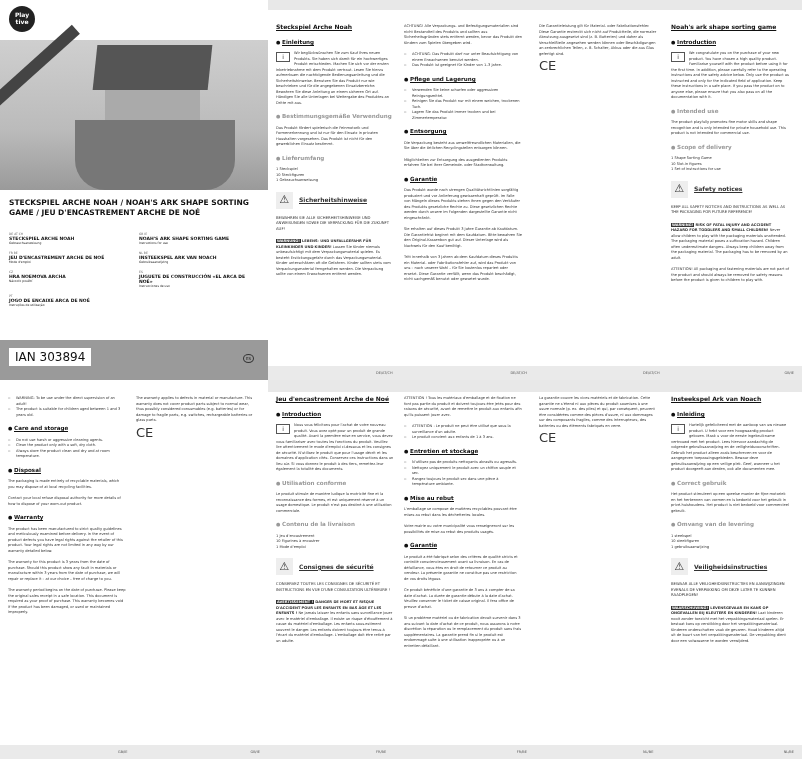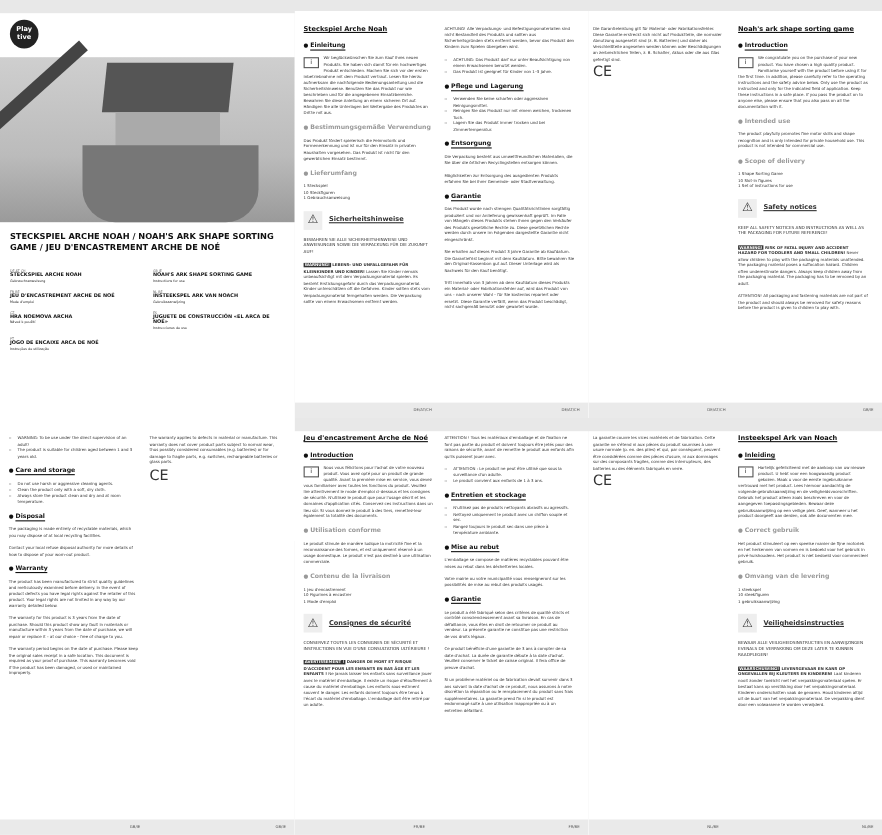--- a/index.html
+++ b/index.html
@@ -21,21 +21,21 @@
 .wtitle{font-weight:bold;font-size:6px;text-decoration:underline}
 .caps{font-size:3.8px;line-height:5.5px;margin-bottom:8px;text-transform:uppercase}
 .tag{background:#333;color:#fff;padding:0 1px;font-weight:bold}
 .b{font-weight:bold;color:#111}
 .book{float:left;width:14px;height:10px;border:1px solid #555;margin:1px 4px 1px 0;font-size:6px;text-align:center;line-height:8px}
 .ce{font-size:13px;margin-top:4px}
 </style>
 </head>
 <body>
 
-<div class="page" style="left:0;top:12px;width:268px;height:480px">
+<div class="page" style="left:0;top:0;width:268px;height:480px">
   <div style="position:absolute;left:9px;top:6px;width:26px;height:26px;border-radius:50%;background:#222;color:#fff;font-size:6px;font-weight:bold;text-align:center;line-height:7px;padding-top:5px">Play<br>tive</div>
   <div style="position:absolute;left:0;top:40px;width:268px;height:150px;background:linear-gradient(#cfcfcf,#bbb 60%,#9a9a9a)">
     <div style="position:absolute;left:95px;top:5px;width:115px;height:45px;background:#555;transform:skewX(-6deg)"></div>
     <div style="position:absolute;left:105px;top:50px;width:95px;height:40px;background:#aaa"></div>
     <div style="position:absolute;left:75px;top:80px;width:160px;height:70px;background:#777;border-radius:0 0 30px 30px"></div>
     <div style="position:absolute;left:-20px;top:20px;width:110px;height:12px;background:#444;transform:rotate(-42deg)"></div>
   </div>
   <div style="position:absolute;left:9px;top:198px;width:250px;font-weight:bold;font-size:7.5px;line-height:10px;color:#111">STECKSPIEL ARCHE NOAH / NOAH'S ARK SHAPE SORTING GAME / JEU D'ENCASTREMENT ARCHE DE NOÉ</div>
   <div style="position:absolute;left:9px;top:232px;width:250px;display:grid;grid-template-columns:1fr 1fr;gap:6px 10px;font-size:4.5px">
     <div>
@@ -66,20 +66,24 @@
     <div>
         <div style="font-size:3px;color:#666">ES</div>
         <div class="b">JUGUETE DE CONSTRUCCIÓN «EL ARCA DE NOÉ»</div>
         <div style="font-size:3px">Instrucciones de uso</div>
       </div>
     <div>
         <div style="font-size:3px;color:#666">PT</div>
         <div class="b">JOGO DE ENCAIXE ARCA DE NOÉ</div>
         <div style="font-size:3px">Instruções de utilização</div>
       </div>
+  </div>
+  <div style="position:absolute;left:0;top:340px;width:268px;height:40px;background:#9a9a9a">
+    <div style="position:absolute;left:9px;top:8px;background:#fff;padding:2px 6px;font-size:12px;color:#111">IAN 303894</div>
+    <div style="position:absolute;right:14px;top:14px;font-size:4px;border:0.5px solid #333;border-radius:50%;padding:1px 2px">ES</div>
   </div>
 </div>
 
 <div class="page" style="left:268px;top:10px;width:267px;height:370px">
   <div class="col" style="left:8px">
     <div class="ttl">Steckspiel Arche Noah</div>
     <div class="h u"><span>Einleitung</span></div>
     <div class="p"><span class="book">i</span><span>Wir beglückwünschen Sie zum Kauf Ihres neuen Produkts. Sie haben sich damit für ein hochwertiges Produkt entschieden. Machen Sie sich vor der ersten Inbetriebnahme mit dem Produkt vertraut. Lesen Sie hierzu aufmerksam die nachfolgende Bedienungsanleitung und die Sicherheitshinweise. Benutzen Sie das Produkt nur wie beschrieben und für die angegebenen Einsatzbereiche. Bewahren Sie diese Anleitung an einem sicheren Ort auf. Händigen Sie alle Unterlagen bei Weitergabe des Produktes an Dritte mit aus.</span></div>
     <div class="h g">Bestimmungsgemäße Verwendung</div>
     <div class="p">Das Produkt fördert spielerisch die Feinmotorik und Formenerkennung und ist nur für den Einsatz in privaten Haushalten vorgesehen. Das Produkt ist nicht für den gewerblichen Einsatz bestimmt.</div>

